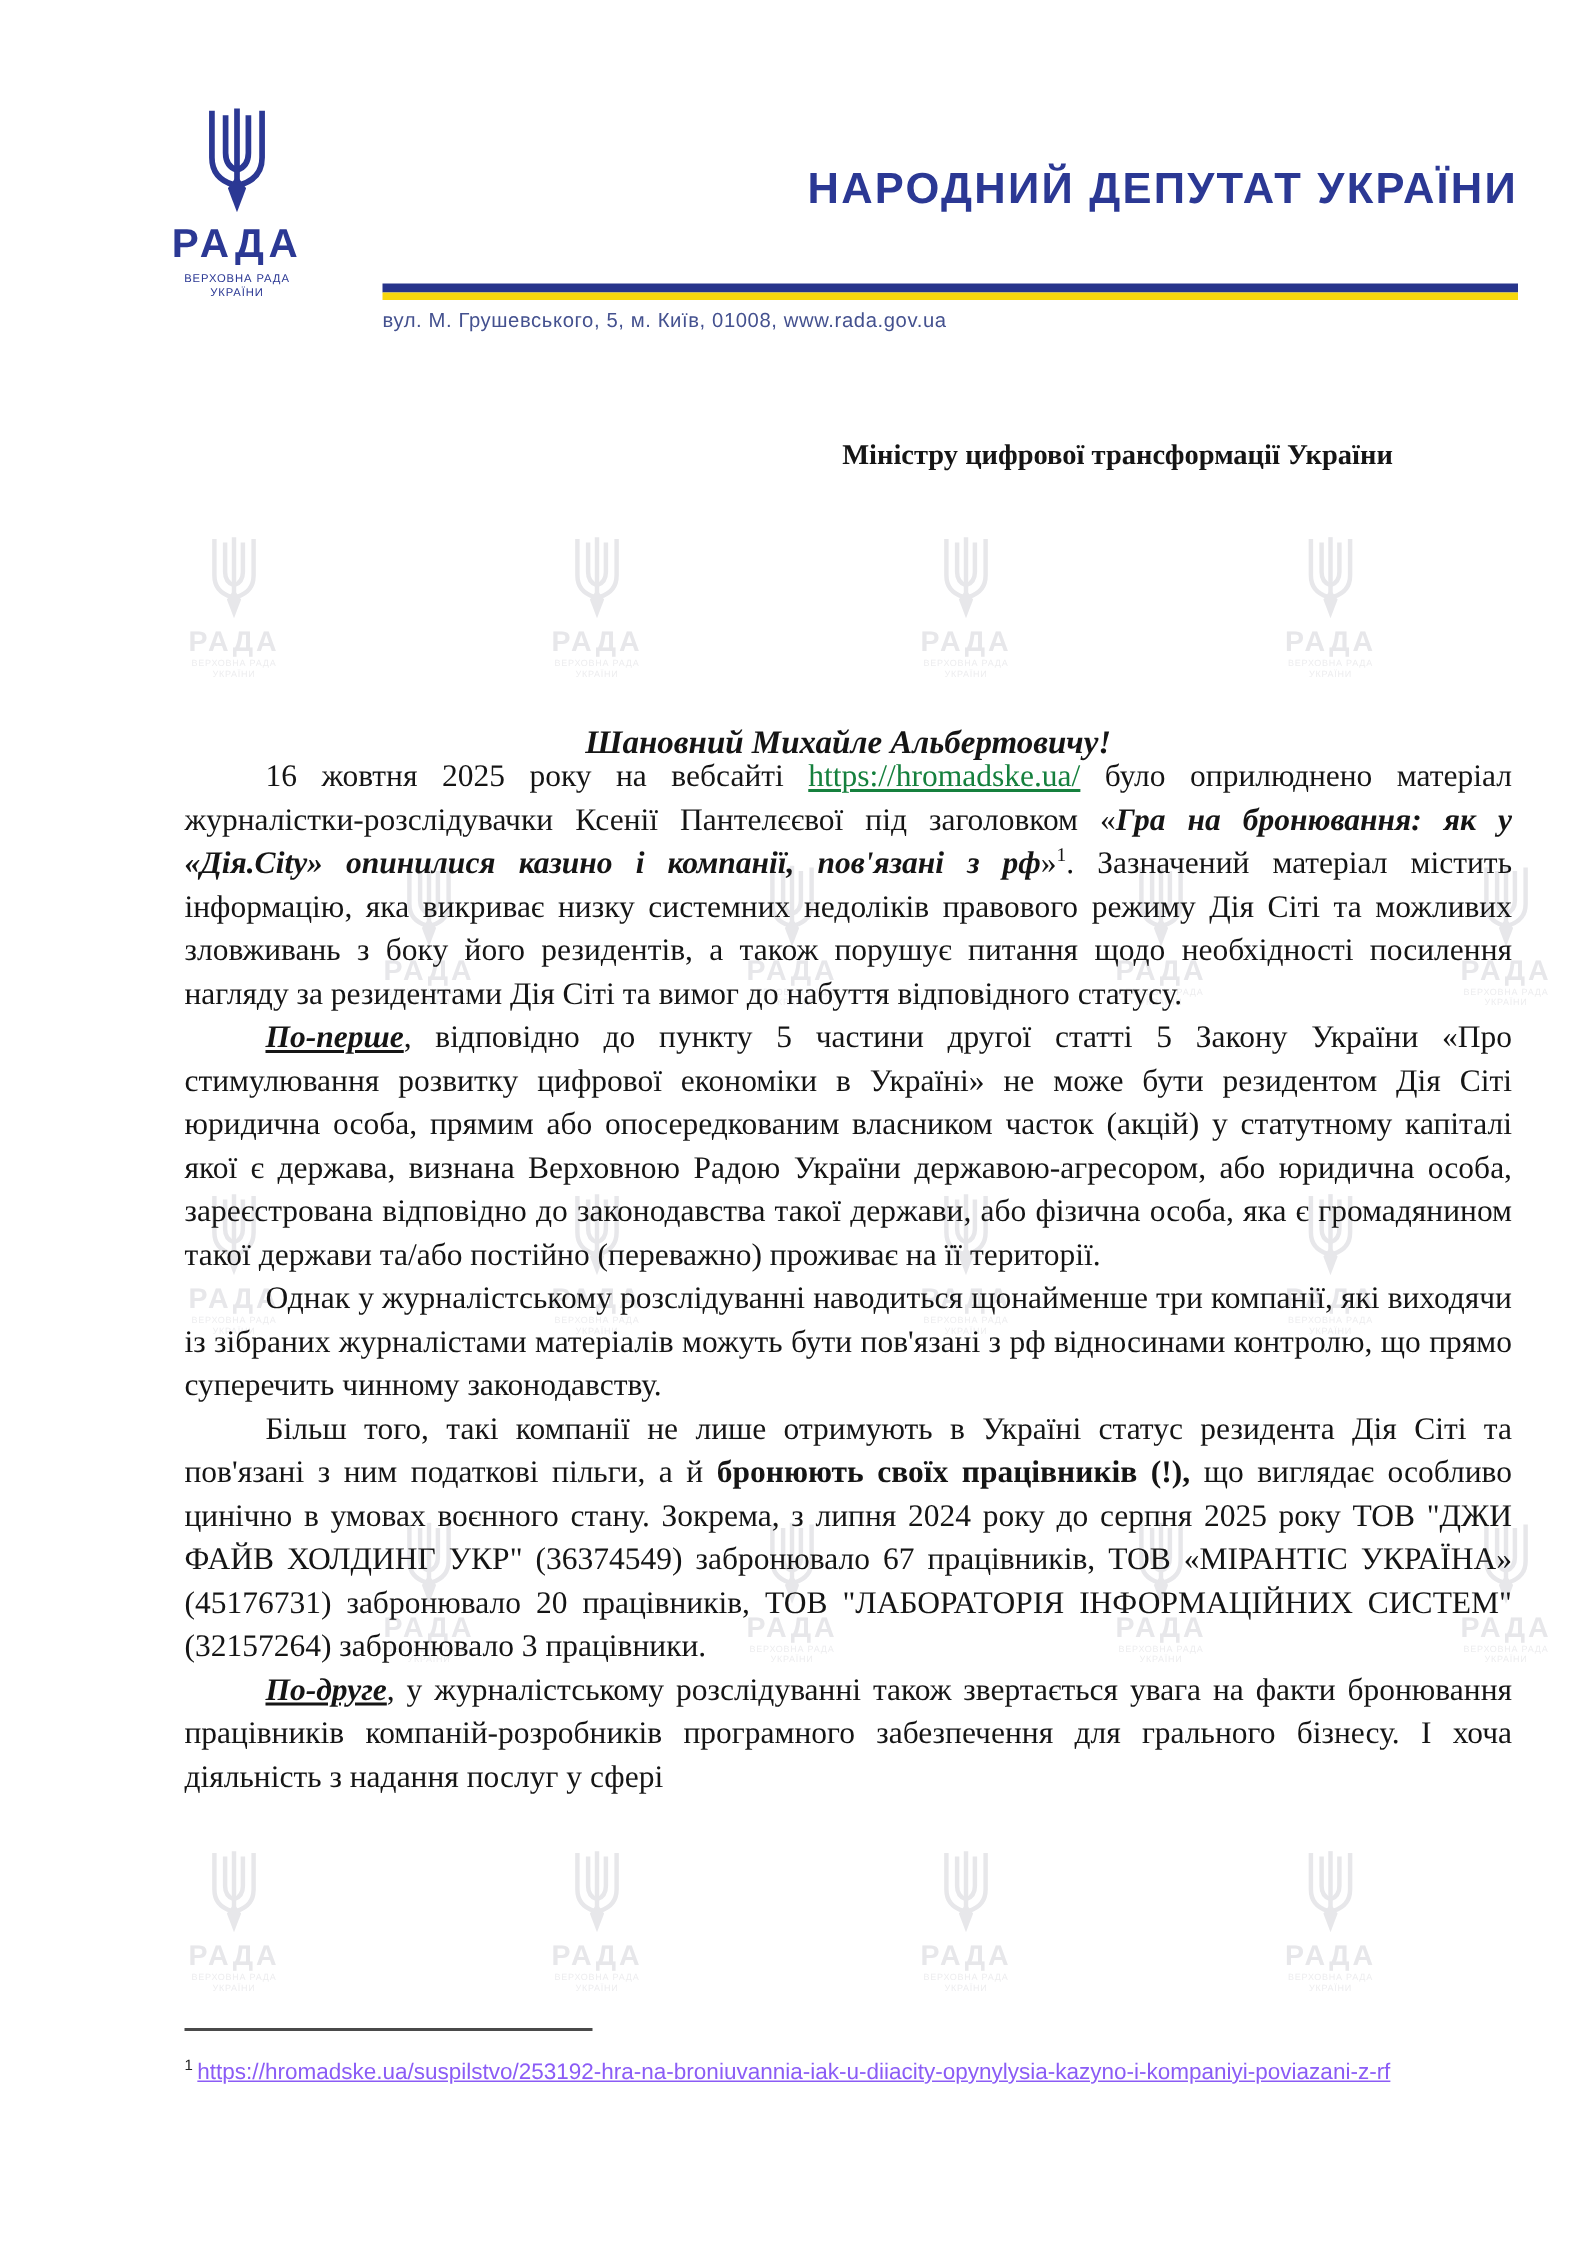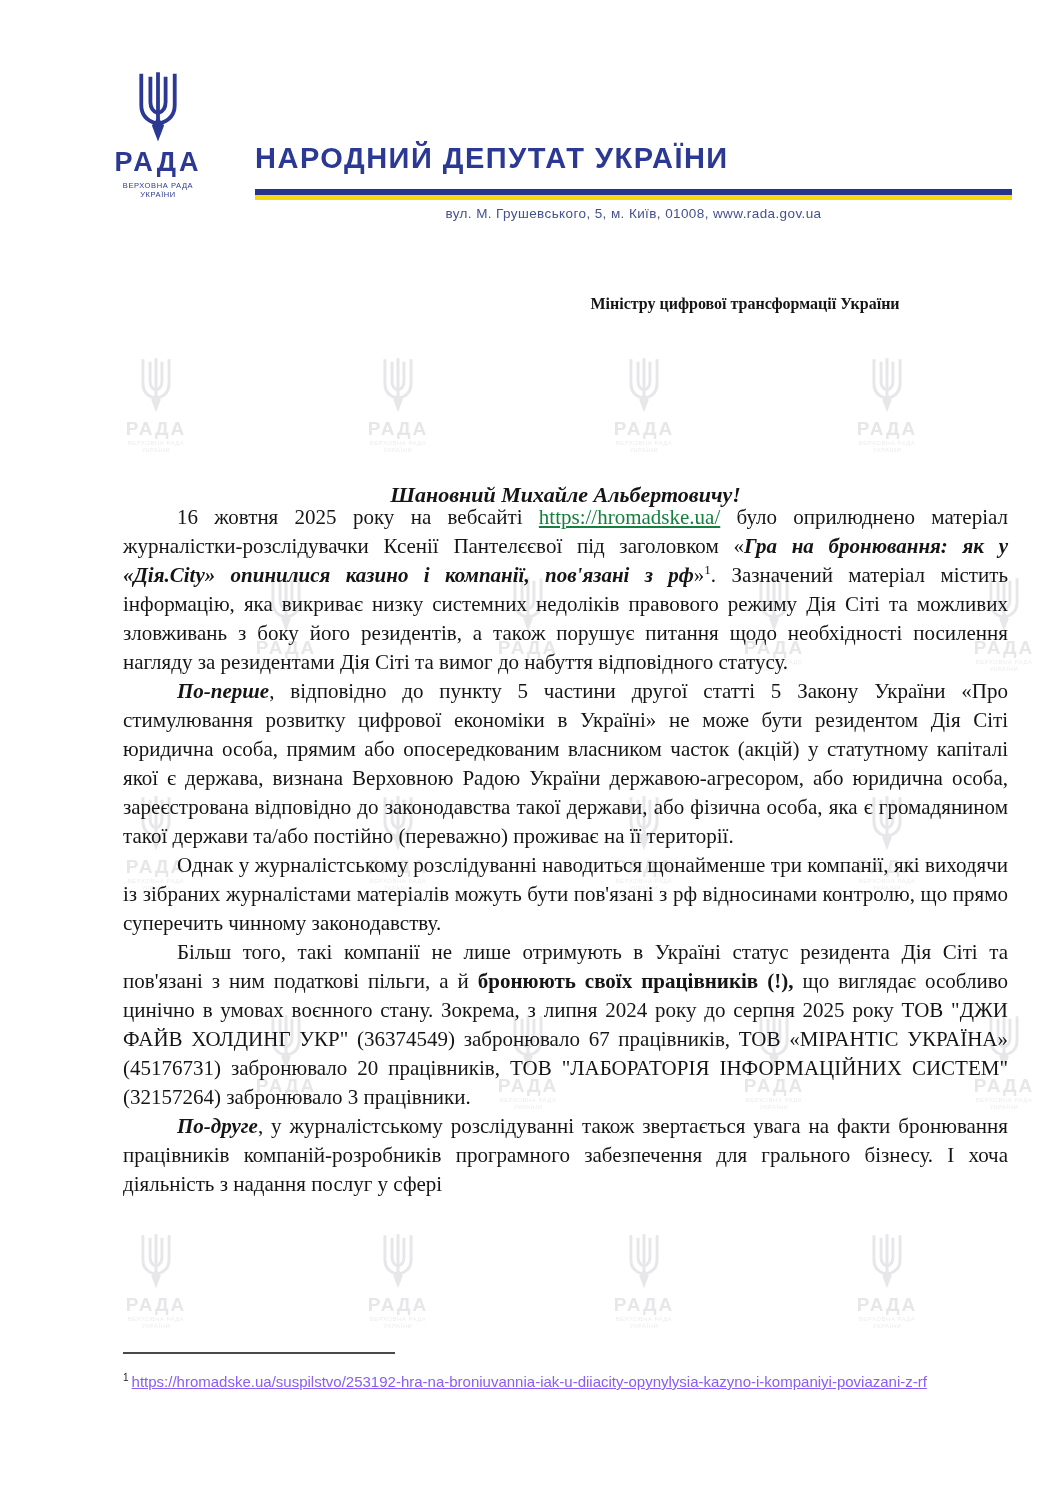--- a/index.html
+++ b/index.html
@@ -17,46 +17,46 @@
   .wm svg{display:block;margin:0 auto;width:38px;height:60px;}
   .wm-brand{font-family:"Liberation Sans",sans-serif;font-weight:700;font-size:19px;letter-spacing:2px;margin-top:2px;color:#e7e7ea;}
   .wm-sub{font-family:"Liberation Sans",sans-serif;font-size:6px;line-height:7px;letter-spacing:.5px;color:#ededef;}
   
   .layer{position:absolute;z-index:1;}
   .logo{left:114px;top:70px;width:88px;text-align:center;color:#2b3894;}
   .logo svg{display:block;margin:0 auto;width:50px;height:76px;}
   .logo-brand{font-family:"Liberation Sans",sans-serif;font-weight:700;font-size:27px;letter-spacing:3px;margin-top:1px;}
   .logo-sub{font-family:"Liberation Sans",sans-serif;font-size:7.5px;line-height:9px;letter-spacing:.6px;margin-top:3px;color:#2b3894;}
   .head-title{
-    left:255px;top:110px;width:757px;text-align:left;
+    left:255px;top:110px;width:757px;text-align:right;
     font-family:"Liberation Sans",sans-serif;font-weight:700;font-size:29px;
-    letter-spacing:1.5px;color:#2b3894;margin-top:32px;
+    letter-spacing:1.5px;color:#2b3894;
   }
   .stripe{left:255px;top:189px;width:757px;}
   .stripe-blue{height:6px;background:#27348b;}
   .stripe-yellow{height:5px;background:#f7d70e;}
   .address{
-    left:255px;top:206px;width:757px;text-align:center;
+    left:255px;top:206px;width:757px;
     font-family:"Liberation Sans",sans-serif;font-size:13.5px;letter-spacing:.4px;color:#44518f;
   }
   
   .recipient{left:480px;top:286px;width:530px;text-align:center;
-    font-weight:700;font-size:16px;line-height:35px;}
+    font-weight:700;font-size:19px;line-height:35px;}
   
   .doc-title{left:123px;top:417px;width:885px;text-align:center;
     font-weight:700;font-size:23px;letter-spacing:.5px;}
   .salutation{left:123px;top:459px;width:885px;text-align:center;
     font-weight:700;font-style:italic;font-size:22px;margin-top:23px;}
   
   .body-text{left:123px;top:503px;width:885px;
     font-size:21px;line-height:29px;text-align:justify;}
   .para{text-indent:54px;margin:0;}
   .r-b{font-weight:700;}
   .r-bi{font-weight:700;font-style:italic;}
-  .r-biu{font-weight:700;font-style:italic;margin-top:33px;}
+  .r-biu{font-weight:700;font-style:italic;text-decoration:underline;margin-top:33px;}
   .r-link{color:#15803d;text-decoration:underline;cursor:pointer;}
   .r-sup{vertical-align:super;font-size:13px;line-height:0;}
   
   .footnote{left:123px;top:1352px;width:845px;}
   .fn-rule{width:272px;height:2px;background:#4a4a4a;margin-bottom:11px;}
   .fn-text{font-family:"Liberation Sans",sans-serif;font-size:15px;line-height:26px;}
   .fn-sup{vertical-align:super;font-size:10px;color:#222;margin-right:3px;}
   .fn-link{color:#8b5cf6;text-decoration:underline;cursor:pointer;word-break:break-all;}
 </style>
 </head>

